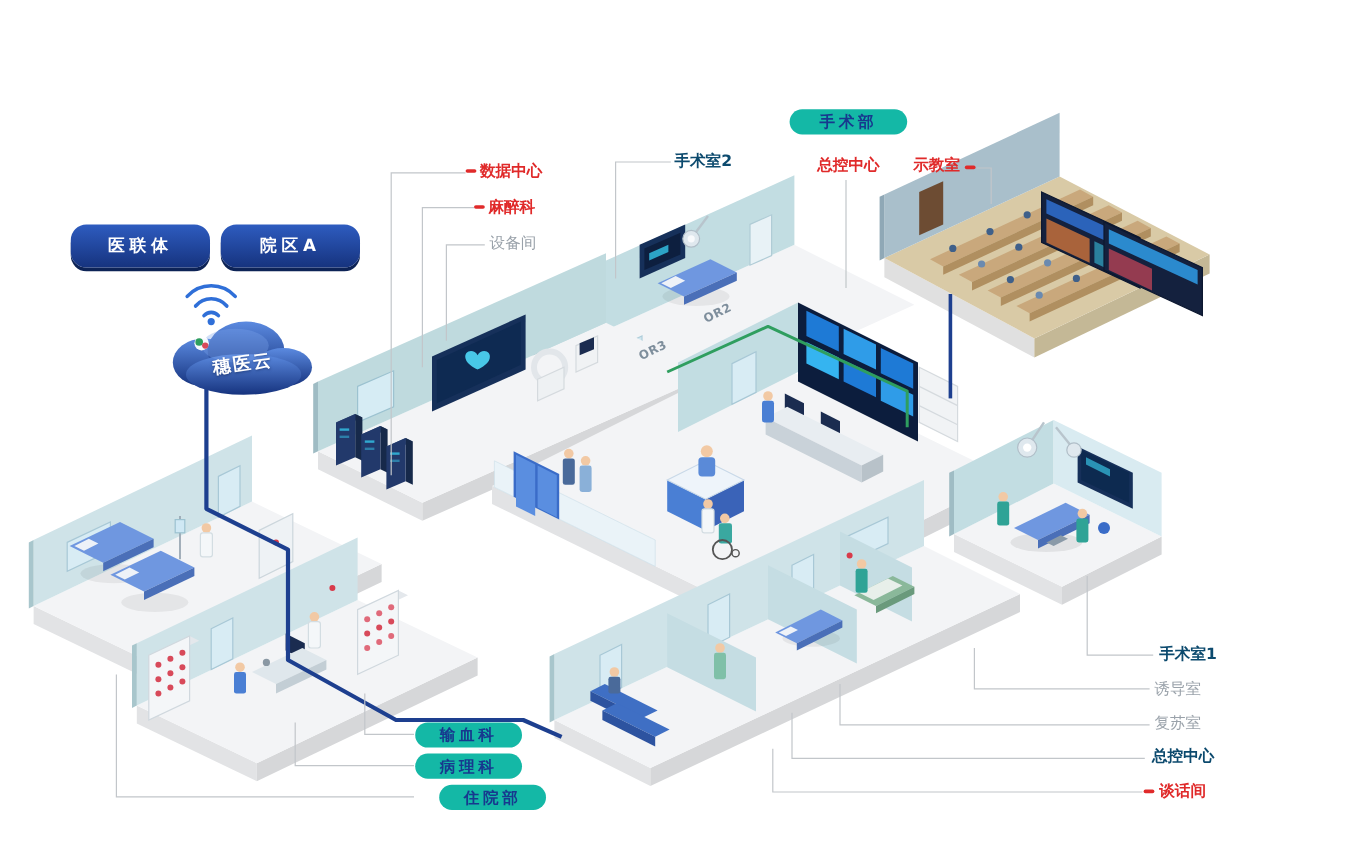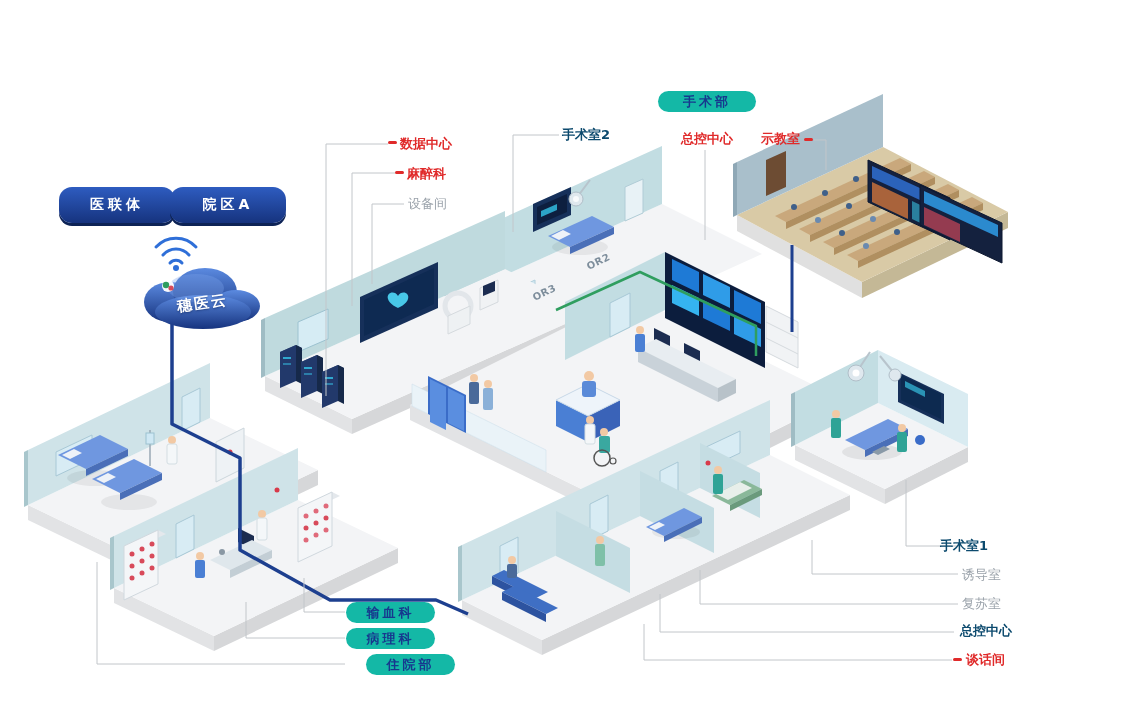--- a/index.html
+++ b/index.html
@@ -421,32 +421,32 @@
     <ellipse cx="236" cy="306" rx="24" ry="16" fill="url(#cloudGrad)"></ellipse>
     <ellipse cx="203" cy="312" rx="48" ry="17" fill="url(#cloudGrad)"></ellipse>
     <ellipse cx="196" cy="288" rx="28" ry="14" fill="#7aa2ec" opacity=".35"></ellipse>
     <circle cx="168" cy="286" r="6" fill="#fff" opacity=".95"></circle>
     <circle cx="166" cy="285" r="3.2" fill="#2f9e5f"></circle>
     <circle cx="171" cy="288" r="2.6" fill="#d84a5a"></circle>
   </g>
 </svg>
 
   <div class="badge-dark" style="left:59px;top:187px">医联体</div>
-  <div class="badge-dark" style="left:170px;top:187px">院区A</div>
+  <div class="badge-dark" style="left:184px;top:187px">院区A</div>
   <div class="cloud-text">穗医云</div>
 
   <div class="pill-light" style="left:658px;top:91px;width:98px">手术部</div>
 
   <div class="lbl dark" style="left:562px;top:128px">手术室2</div>
   <div class="lbl red" style="left:400px;top:137px">数据中心</div>
   <div class="lbl red" style="left:407px;top:167px">麻醉科</div>
   <div class="lbl gray" style="left:408px;top:197px">设备间</div>
   <div class="lbl red" style="left:681px;top:132px">总控中心</div>
   <div class="lbl red" style="left:761px;top:132px">示教室</div>
-  <div class="lbl dark" style="left:940px;top:539px">手术室1</div>
+  <div class="lbl dark" style="left:966px;top:539px">手术室1</div>
   <div class="lbl gray" style="left:962px;top:568px">诱导室</div>
   <div class="lbl gray" style="left:962px;top:597px">复苏室</div>
   <div class="lbl dark" style="left:960px;top:624px">总控中心</div>
   <div class="lbl red" style="left:966px;top:653px">谈话间</div>
 
   <div class="or-tag" style="left:586px;top:256px">OR2</div>
   <div class="or-tag" style="left:532px;top:287px">OR3</div>
 
   <div class="pill-light" style="left:346px;top:602px;width:89px">输血科</div>
   <div class="pill-light" style="left:346px;top:628px;width:89px">病理科</div>

